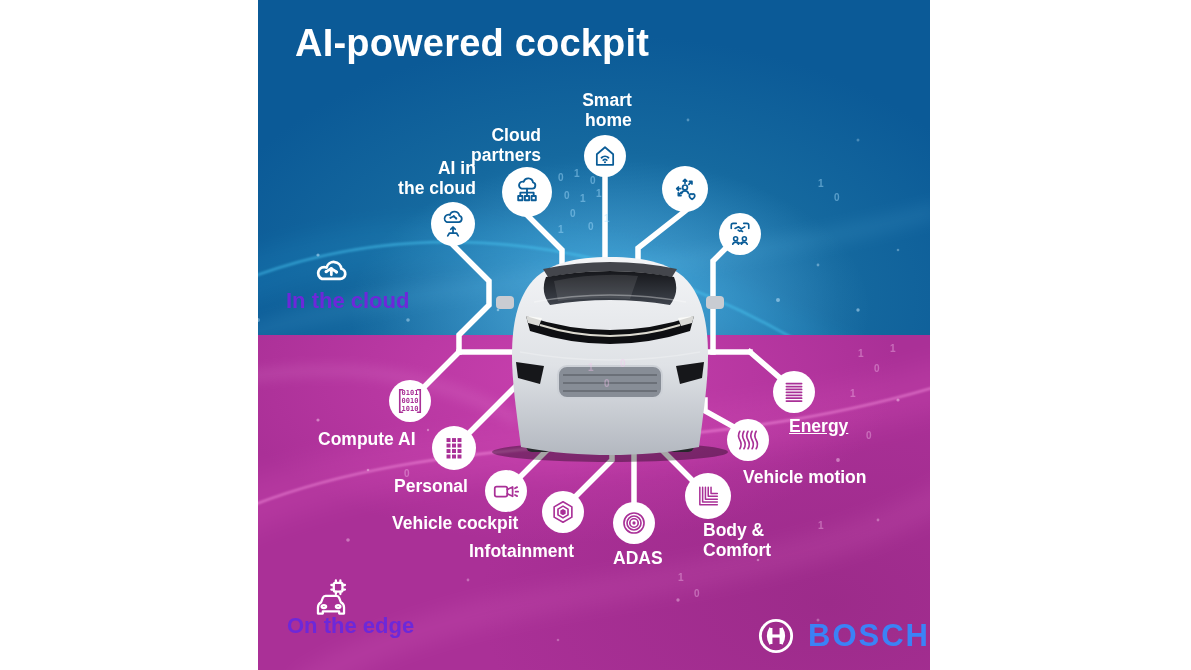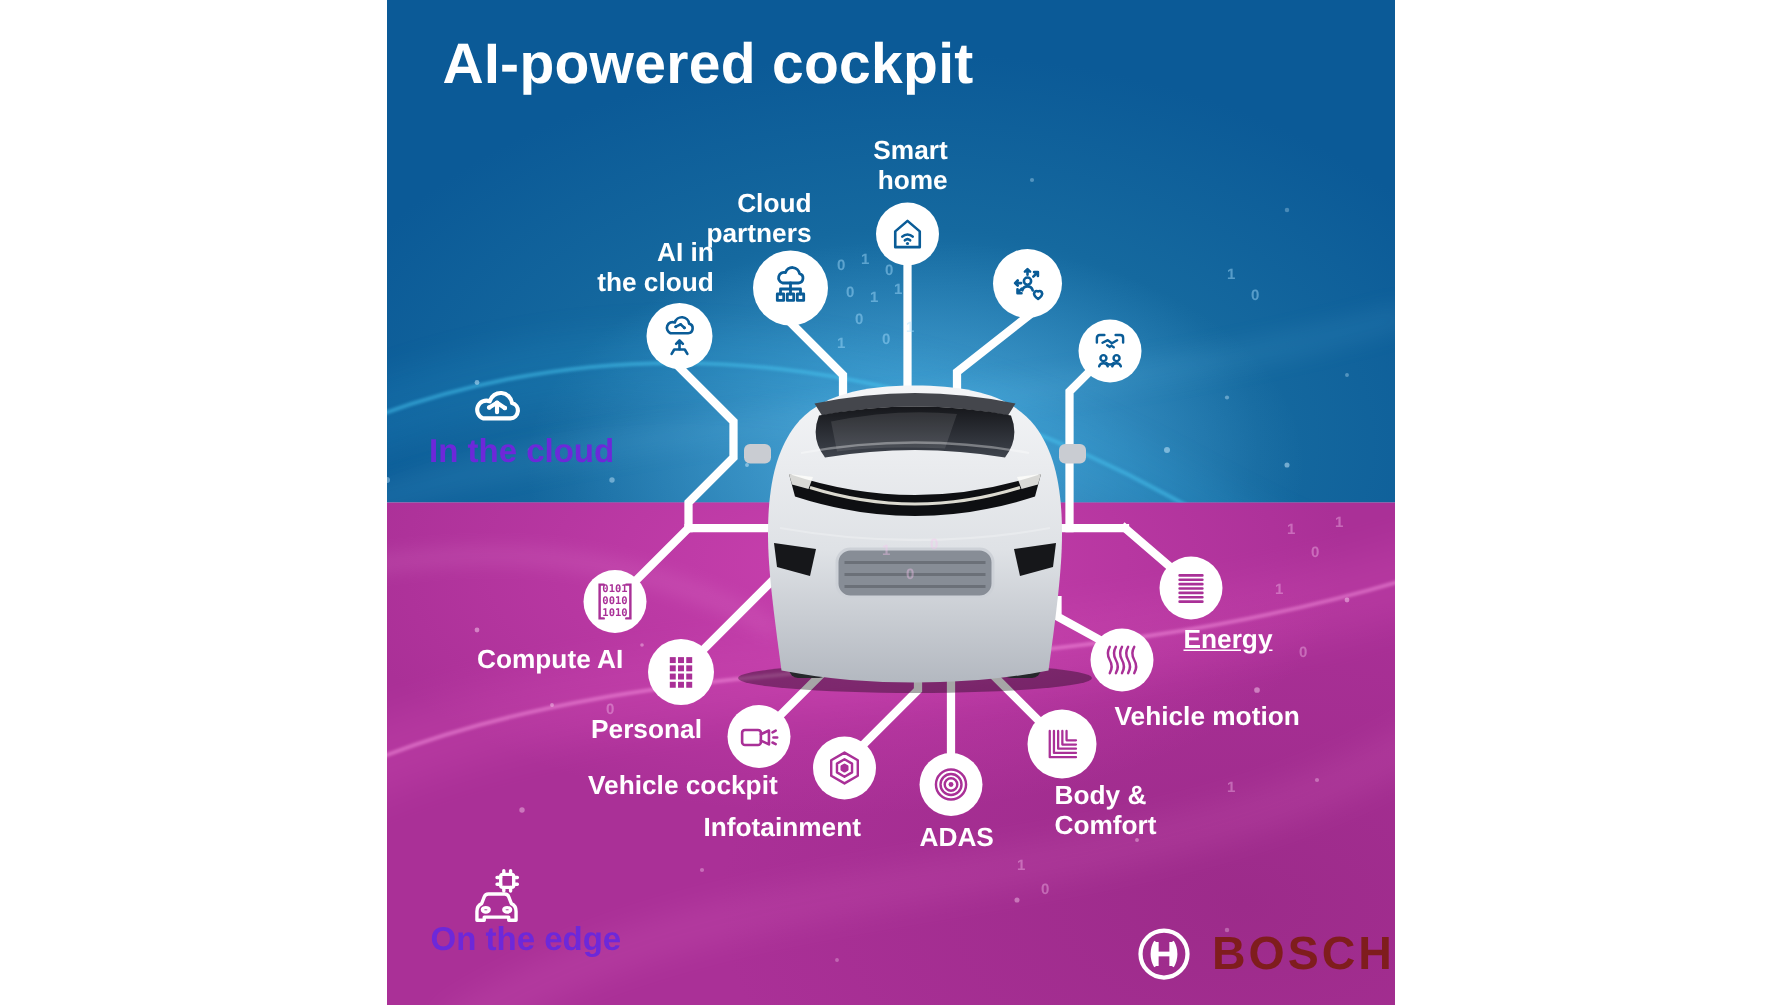--- a/index.html
+++ b/index.html
@@ -13,21 +13,21 @@
                radial-gradient(ellipse 500px 300px at 85% 80%, #9c2b8a 0%, rgba(0,0,0,0) 70%), #aa3097;}
   svg.layer{position:absolute;left:0;top:0;}
   .title{position:absolute;left:37px;top:22px;font-size:38px;font-weight:700;color:#fff;letter-spacing:.2px;}
   .node-circle{position:absolute;background:#fff;border-radius:50%;display:flex;align-items:center;justify-content:center;
     box-shadow:0 0 0 0 rgba(0,0,0,0);}
   .node-label{position:absolute;color:#fff;font-weight:700;font-size:17.5px;line-height:1.14;white-space:pre-line;}
   .centered{transform:translateX(-50%);text-align:right;}
   .badge-label{position:absolute;color:#6d28d9;font-weight:700;font-size:22px;}
   .badge-icon{position:absolute;}
   .bosch{position:absolute;display:flex;align-items:center;gap:12px;}
-  .bosch-text{color:#7f1d1d;font-weight:700;font-size:31px;letter-spacing:2px;}
+  .bosch-text{color:#3b82f6;font-weight:700;font-size:31px;letter-spacing:2px;}
   .bin-text{position:absolute;width:100%;text-align:center;top:50%;transform:translateY(-50%);
     font-family:"DejaVu Sans Mono",monospace;font-size:7px;line-height:1.15;font-weight:700;
     color:var(--icon-magenta);white-space:pre-line;letter-spacing:0;}
   .digit{position:absolute;font-size:10px;font-weight:700;pointer-events:none;}
   .digit.b{color:rgba(170,225,255,.45);}
   .digit.m{color:rgba(245,195,238,.40);}
 </style>
 </head>
 <body>
 

